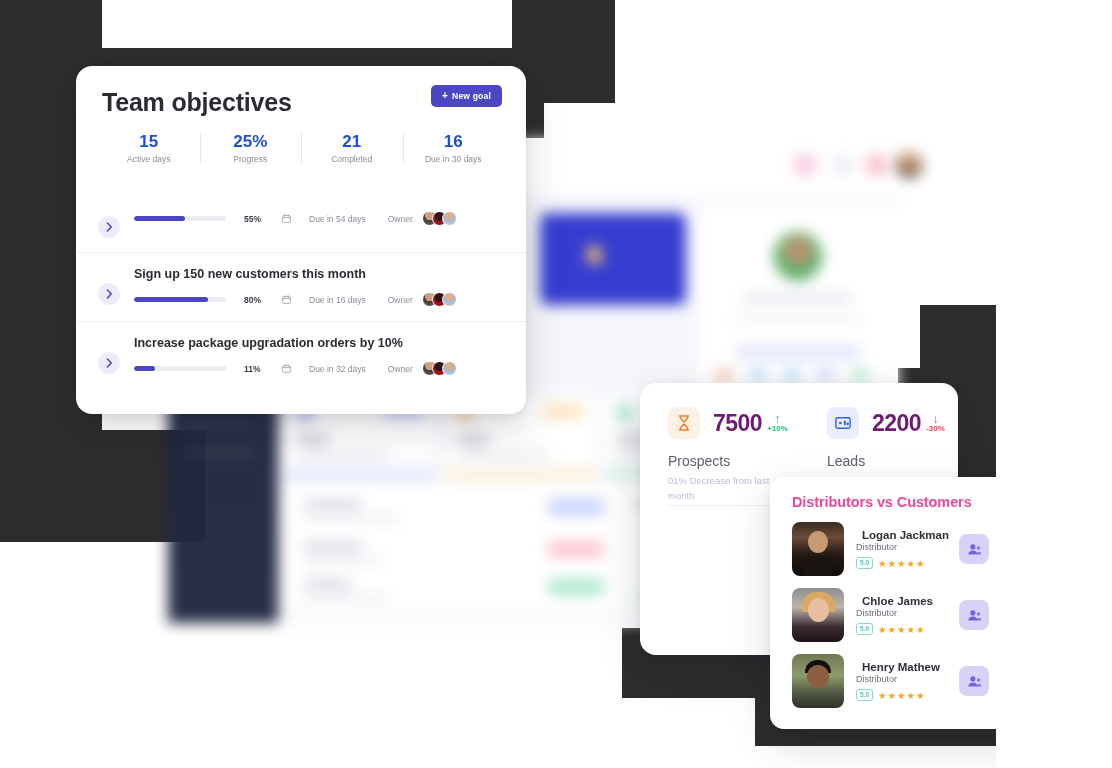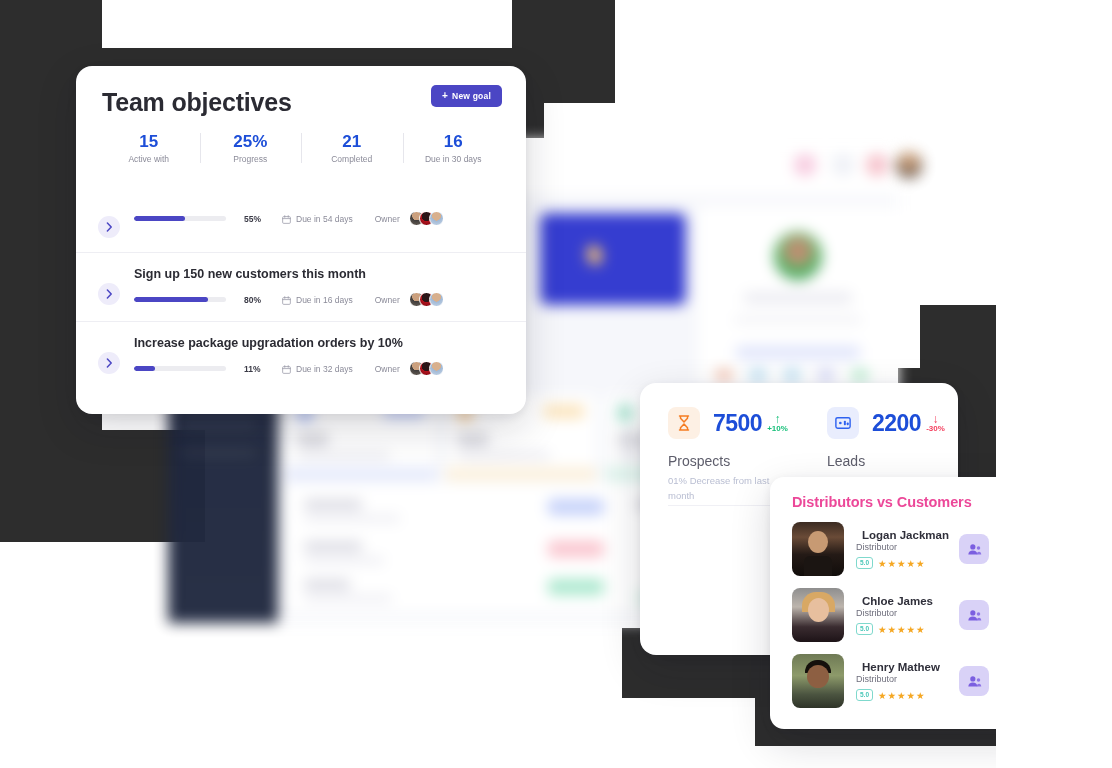--- a/index.html
+++ b/index.html
@@ -82,36 +82,36 @@
     display:flex; align-items:center; justify-content:center; flex:0 0 22px;
     margin-top:16px; cursor:pointer;
   }
   .chev svg { display:block; }
   .goal-body { margin-left:14px; flex:1; }
   .goal-title { font-size:12.5px; font-weight:600; color:#2b2b33; }
   .goal-meta { display:flex; align-items:center; margin-top:11px; gap:0; }
   .bar { width:92px; height:5px; border-radius:3px; background:#ececf0; overflow:hidden; }
   .bar > i { display:block; height:100%; border-radius:3px; background:#4b46c4; }
   .pct { font-size:8.5px; font-weight:700; color:#3a3a46; margin-left:18px; width:22px; }
-  .due { display:flex; align-items:flex-end; gap:5px; margin-left:16px; font-size:8.5px; color:#8b8b99; }
+  .due { display:flex; align-items:flex-start; gap:18px; margin-left:16px; font-size:8.5px; color:#8b8b99; }
   .owner-lbl { font-size:8.5px; color:#8b8b99; margin-left:22px; }
   .avatars { position:relative; margin-left:9px; display:flex; }
   .avatars span { width:15px; height:15px; border-radius:50%; border:1.5px solid #fff; margin-left:-5px; display:block; background-size:cover; }
   .avatars span:first-child { margin-left:0; }
   .av1 { background:radial-gradient(circle at 50% 30%, #cba07e 38%, #3e3b3a 39%, #6b6258 100%); }
   .av2 { background:radial-gradient(circle at 50% 34%, #2b1618 42%, #b3111c 43%, #7c0d15 100%); }
   .av3 { background:radial-gradient(circle at 50% 32%, #d8b08e 40%, #9fb8d6 41%, #c8d6e6 100%); }
 
   
   #metrics { left:640px; top:383px; width:318px; height:272px; border-radius:16px; }
   .metrics-grid { display:flex; flex-wrap:wrap; padding:24px 0 0 0; }
   .metric { width:50%; padding:0 18px 0 28px; position:relative; }
   .metric-top { display:flex; align-items:center; }
   .m-icon { width:32px; height:32px; border-radius:8px; display:flex; align-items:center; justify-content:center; flex:0 0 32px; }
-  .m-val { font-size:23px; font-weight:600; color:#1d4ed8; margin-left:13px; letter-spacing:-.5px; }
+  .m-val { font-size:23px; font-weight:600; color:#701a75; margin-left:13px; letter-spacing:-.5px; }
   .m-delta { margin-left:5px; display:flex; flex-direction:column; align-items:center; line-height:1; }
   .m-delta .arw { font-size:12px; line-height:10px; }
   .m-delta .dv { font-size:8px; font-weight:700; margin-top:1px; }
   .m-name { font-size:14px; color:#5d5d6b; margin-top:14px; }
   .m-sub { font-size:9.5px; color:#b9bed2; margin-top:5px; line-height:1.55; }
   .m-div { position:absolute; left:28px; right:20px; top:122px; height:1px; background:#f0f0f5; }
   .metric.row2 { margin-top:36px; }
 
   
   #distributors { left:770px; top:477px; width:268px; height:252px; border-radius:14px; }
@@ -236,21 +236,21 @@
       <div class="obj-title">Team objectives</div>
       <button class="new-goal">
         <span class="plus">+</span>
         <span>New goal</span>
       </button>
     </div>
 
     <div class="stats">
       <div class="stat">
         <div class="num">15</div>
-        <div class="lbl">Active with</div>
+        <div class="lbl">Active days</div>
       </div>
       <div class="stat">
         <div class="num">25%</div>
         <div class="lbl">Progress</div>
       </div>
       <div class="stat">
         <div class="num">21</div>
         <div class="lbl">Completed</div>
       </div>
       <div class="stat">

